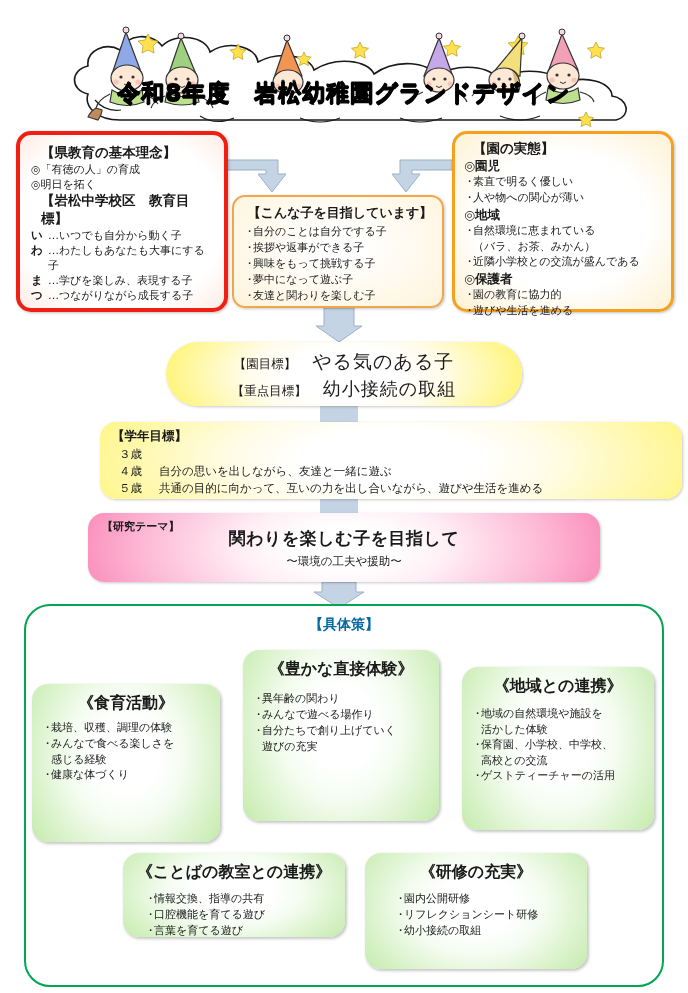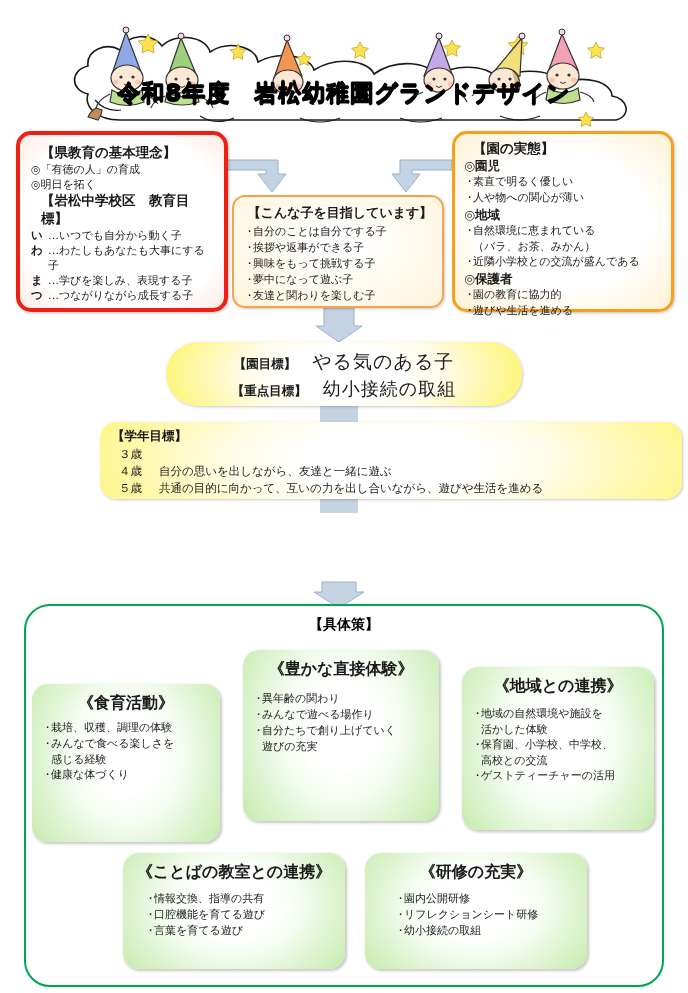--- a/index.html
+++ b/index.html
@@ -86,38 +86,38 @@
   .green-card{
     border-radius:16px;
     background:
       radial-gradient(ellipse 78% 110% at 50% 45%, #ffffff 22%, #f4fcf0 40%, #cdeeb8 74%, #9ad97a 100%);
     box-shadow:1.5px 1.5px 3px rgba(0,0,0,.22);
     box-sizing:border-box;
   }
   #card-shokuiku{left:32px;top:672px;width:188px;height:158px;}
   #card-taiken  {left:243px;top:638px;width:196px;height:171px;}
   #card-chiiki  {left:462px;top:655px;width:192px;height:163px;}
-  #card-kotoba  {left:123px;top:841px;width:222px;height:116px;font-family:Liberation Mono, monospace;}
+  #card-kotoba  {left:123px;top:841px;width:222px;height:84px;font-family:Liberation Mono, monospace;}
   #card-kenshu  {left:365px;top:841px;width:222px;height:116px;}
 
   .measures-heading{
     position:absolute;left:0;top:604px;width:688px;text-align:center;
-    font-size:14px;font-weight:bold;color:#000000;
+    font-size:14px;font-weight:bold;color:#0369a1;
   }
   .hd{font-size:12.5px;font-weight:bold;}
   .hd-lg{font-size:13.5px;font-weight:bold;}
   .li{font-size:11px;}
   .ctr{text-align:center;}
   .indent{padding-left:10px;}
 
   .row-flex{display:flex;align-items:baseline;}
   .key{font-weight:bold;font-size:11.5px;min-width:17px;}
 
   .goal-line{display:flex;align-items:baseline;justify-content:center;}
-  .goal-tag{font-size:12.5px;font-weight:bold;}
+  .goal-tag{font-size:12.5px;font-weight:normal;}
   .goal-val{font-size:19px;font-weight:500;margin-left:16px;letter-spacing:1px;}
 
   .grade-row{display:flex;align-items:baseline;font-size:11.5px;margin-top:2px;}
   .grade-age{min-width:40px;}
 
   .res-tag{position:absolute;left:14px;top:6px;font-size:11px;font-weight:bold;}
   .res-main{position:absolute;left:0;top:14px;width:512px;text-align:center;
             font-size:17px;font-weight:bold;letter-spacing:.5px;}
   .res-sub{position:absolute;left:0;top:41px;width:512px;text-align:center;font-size:11.5px;}
 
@@ -365,20 +365,25 @@
     <div class="grade-row">
       <span class="grade-age" style="padding-left:7px;">４歳</span>
       <span>自分の思いを出しながら、友達と一緒に遊ぶ</span>
     </div>
     <div class="grade-row">
       <span class="grade-age" style="padding-left:7px;">５歳</span>
       <span>共通の目的に向かって、互いの力を出し合いながら、遊びや生活を進める</span>
     </div>
   </div>
 
+  <div class="abs panel" id="research-theme-box">
+    <div class="res-tag">【研究テーマ】</div>
+    <div class="res-main">関わりを楽しむ子を目指して</div>
+    <div class="res-sub">〜環境の工夫や援助〜</div>
+  </div>
 
   <div class="abs" id="measures-container"></div>
   <div class="measures-heading">【具体策】</div>
 
   <div class="abs green-card" id="card-shokuiku">
     <div class="card-title">《食育活動》</div>
     <div class="card-list">
       <div class="bullet-row">
         <span class="bullet-dot">・</span>
         <span>栽培、収穫、調理の体験</span>

